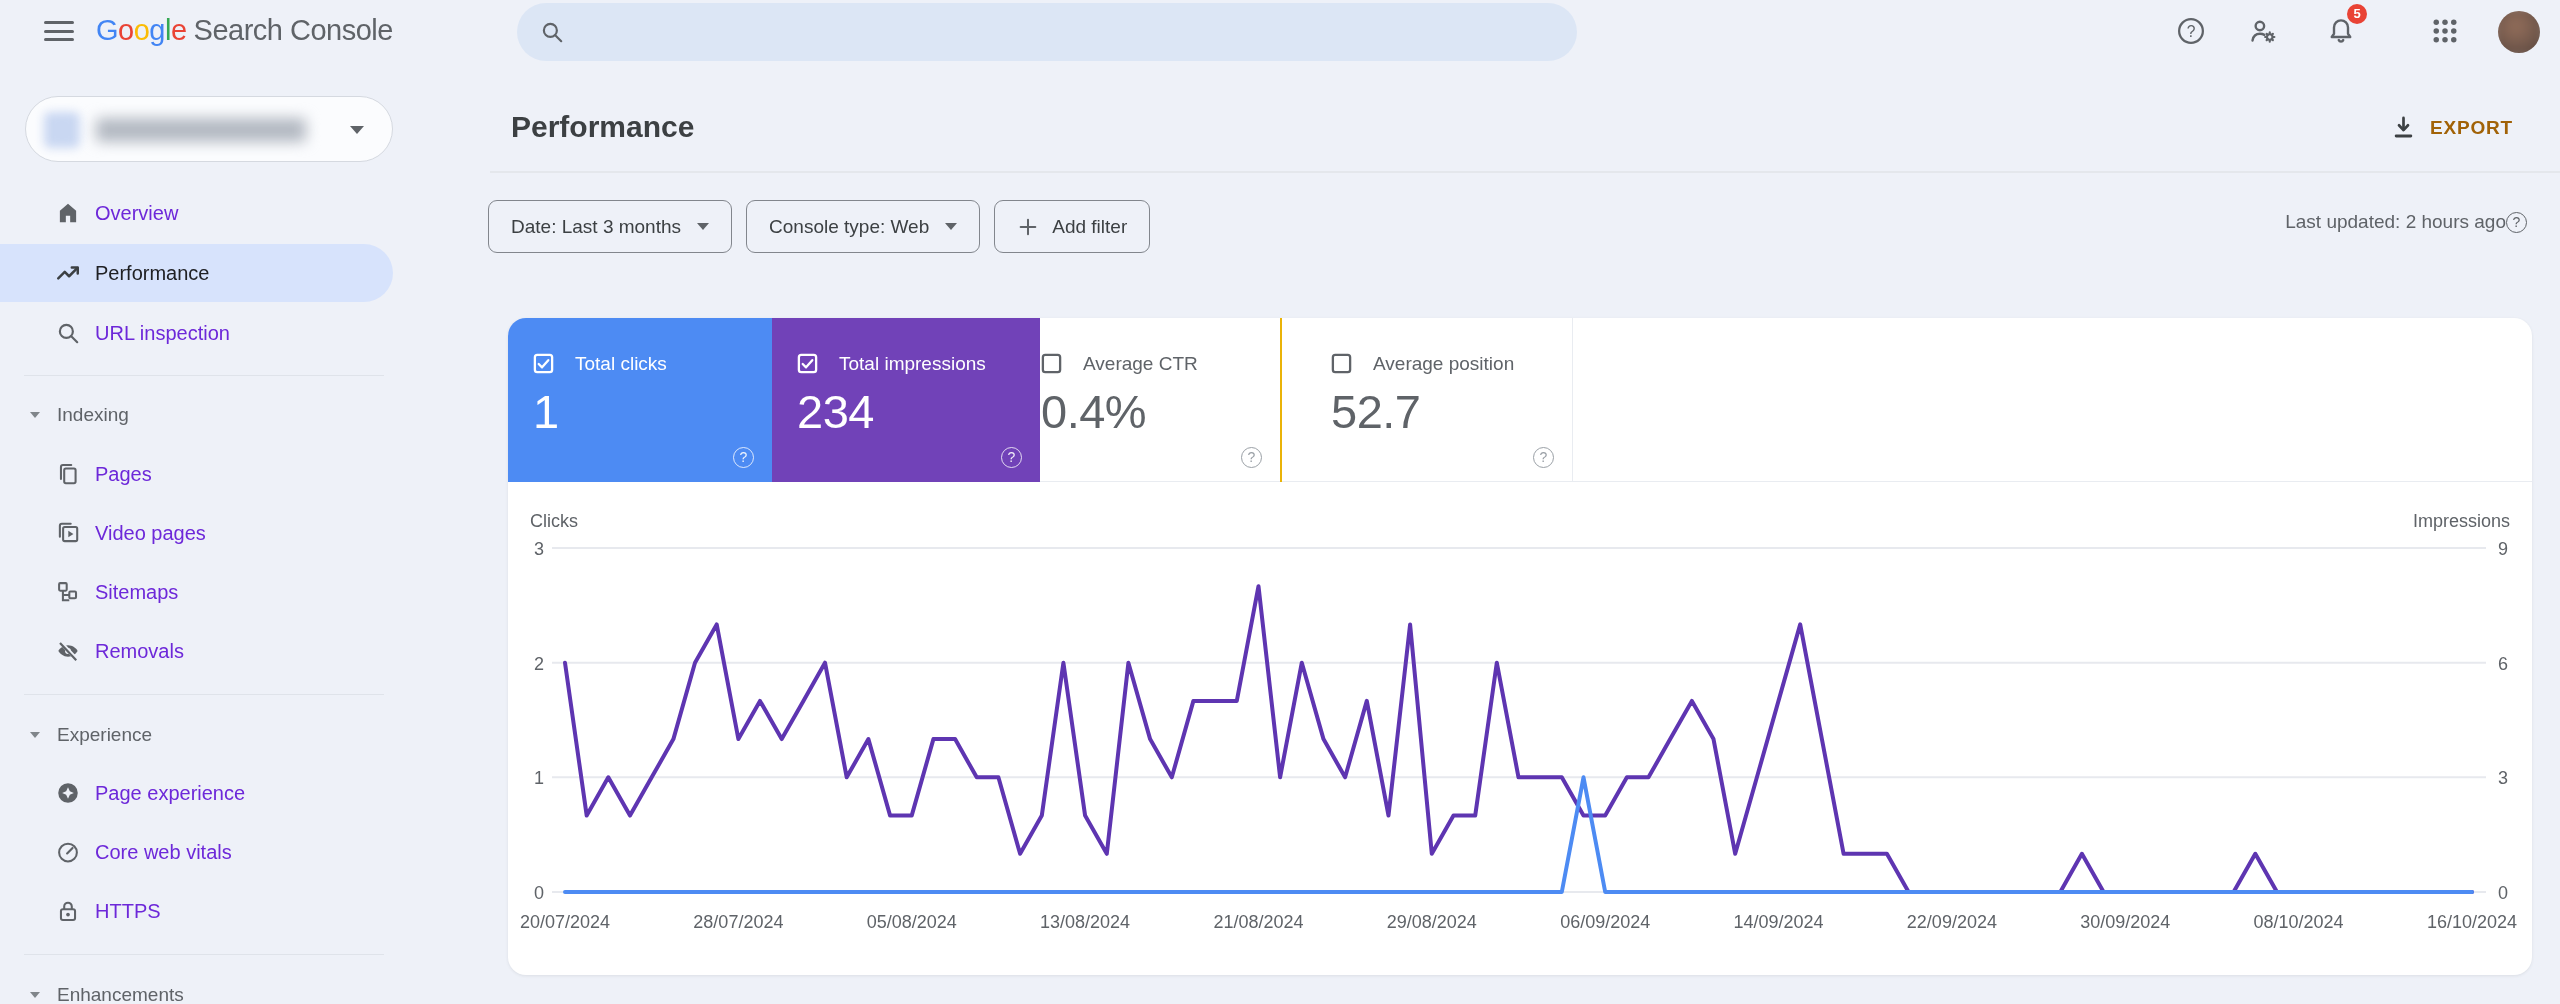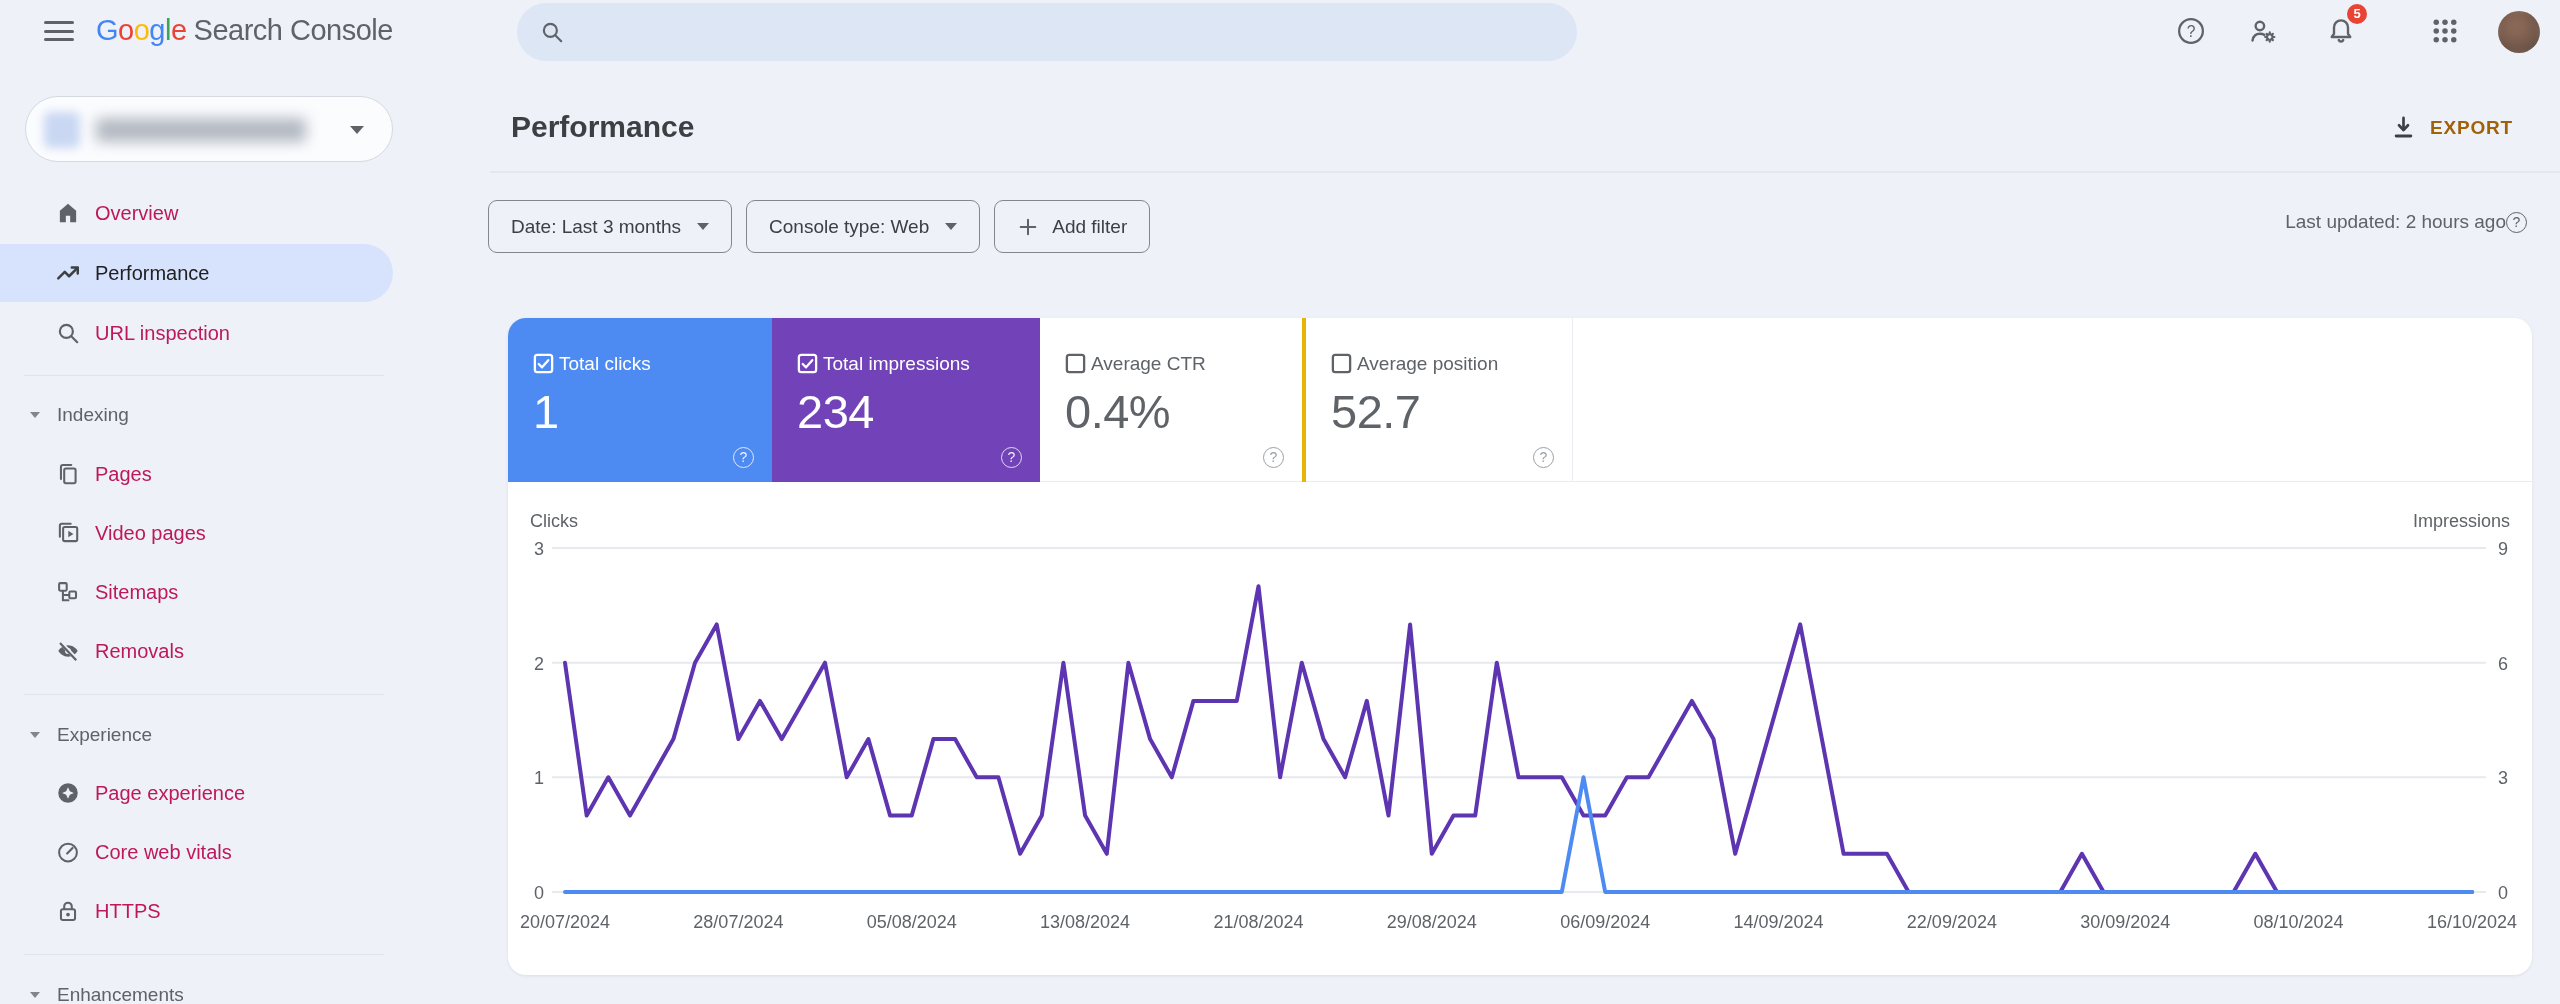--- a/index.html
+++ b/index.html
@@ -37,21 +37,21 @@
     background:#fbfcfe; border:1.5px solid #d5d9e0; cursor:pointer; }
   .prop-icon { position:absolute; left:18px; top:15px; width:36px; height:36px; border-radius:6px;
     background:#c9d7f2; filter:blur(5px); }
   .prop-text { position:absolute; left:70px; top:21px; width:210px; height:24px; border-radius:4px;
     background:#b3b9c2; filter:blur(7px); }
   .caret { width:0; height:0; border-left:7px solid transparent; border-right:7px solid transparent;
     border-top:8px solid #5f6368; }
   .prop-caret { position:absolute; right:28px; top:29px; }
   .nav-item { position:absolute; left:0; width:393px; height:58px; display:flex; align-items:center; cursor:pointer; }
   .nav-item .nicon { margin-left:55px; width:26px; height:26px; flex:none; }
-  .nav-item .nlabel { margin-left:14px; font-size:20px; color:#be185d; }
+  .nav-item .nlabel { margin-left:14px; font-size:20px; color:#6d28d9; }
   .nav-item.active { background:#d7e3fc; border-radius:0 29px 29px 0; }
   .nav-item.active .nlabel { color:#202124; }
   .sb-divider { position:absolute; left:24px; width:360px; height:1px; background:#dfe3ea; }
   .sb-section { position:absolute; left:30px; display:flex; align-items:center; cursor:pointer; }
   .sb-section .scaret { width:0; height:0; border-left:5.5px solid transparent; border-right:5.5px solid transparent;
     border-top:6.5px solid #80868b; margin-right:17px; }
   .sb-section .stitle { font-size:19px; color:#5f6368; }
 
   
   .page-title { position:absolute; left:511px; top:110px; font-size:30px; color:#3c4043; }
@@ -70,23 +70,23 @@
   .qmark { display:inline-block; width:21px; height:21px; border-radius:50%; border:1.5px solid #5f6368;
     color:#5f6368; font-size:14px; line-height:19px; text-align:center; flex:none; }
 
   
   .main-card { position:absolute; left:508px; top:318px; width:2024px; height:657px; background:#fff;
     border-radius:18px; box-shadow:0 1px 3px rgba(60,64,67,.10); }
   .metric-strip { position:absolute; left:0; top:0; width:2024px; height:164px; border-bottom:1px solid #e9ecf1; }
   .mcard { position:absolute; top:0; height:164px; cursor:pointer; }
   .mcard.c1 { left:0; width:264px; border-top-left-radius:18px; }
   .mcard.c2 { left:264px; width:268px; }
-  .mcard.c3 { left:532px; width:266px; border-right:4px solid #eab308; }
+  .mcard.c3 { left:508px; width:266px; border-right:2px solid #eab308; }
   .mcard.c4 { left:798px; width:267px; border-right:1px solid #e9ecf1; }
-  .mcard .head { position:absolute; left:24px; top:34px; display:flex; align-items:center; gap:4px; }
+  .mcard .head { position:absolute; left:24px; top:34px; display:flex; align-items:center; gap:20px; }
   .mcard .cb { width:23px; height:23px; flex:none; }
   .mcard .mlabel { font-size:19px; }
   .mcard .mvalue { position:absolute; left:25px; top:66px; font-size:47px; letter-spacing:-0.5px; }
   .mcard.colored .mlabel, .mcard.colored .mvalue { color:#fff; }
   .mcard.plain .mlabel { color:#5f6368; }
   .mcard.plain .mvalue { color:#5f6368; }
   .mcard .qmark { position:absolute; right:18px; bottom:14px; }
   .mcard.colored .qmark { border-color:rgba(255,255,255,.8); color:rgba(255,255,255,.9); }
   .mcard.plain .qmark { border-color:#9aa0a6; color:#9aa0a6; }
 

